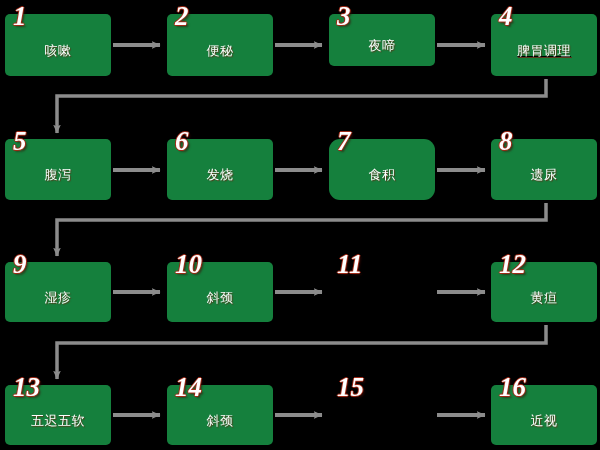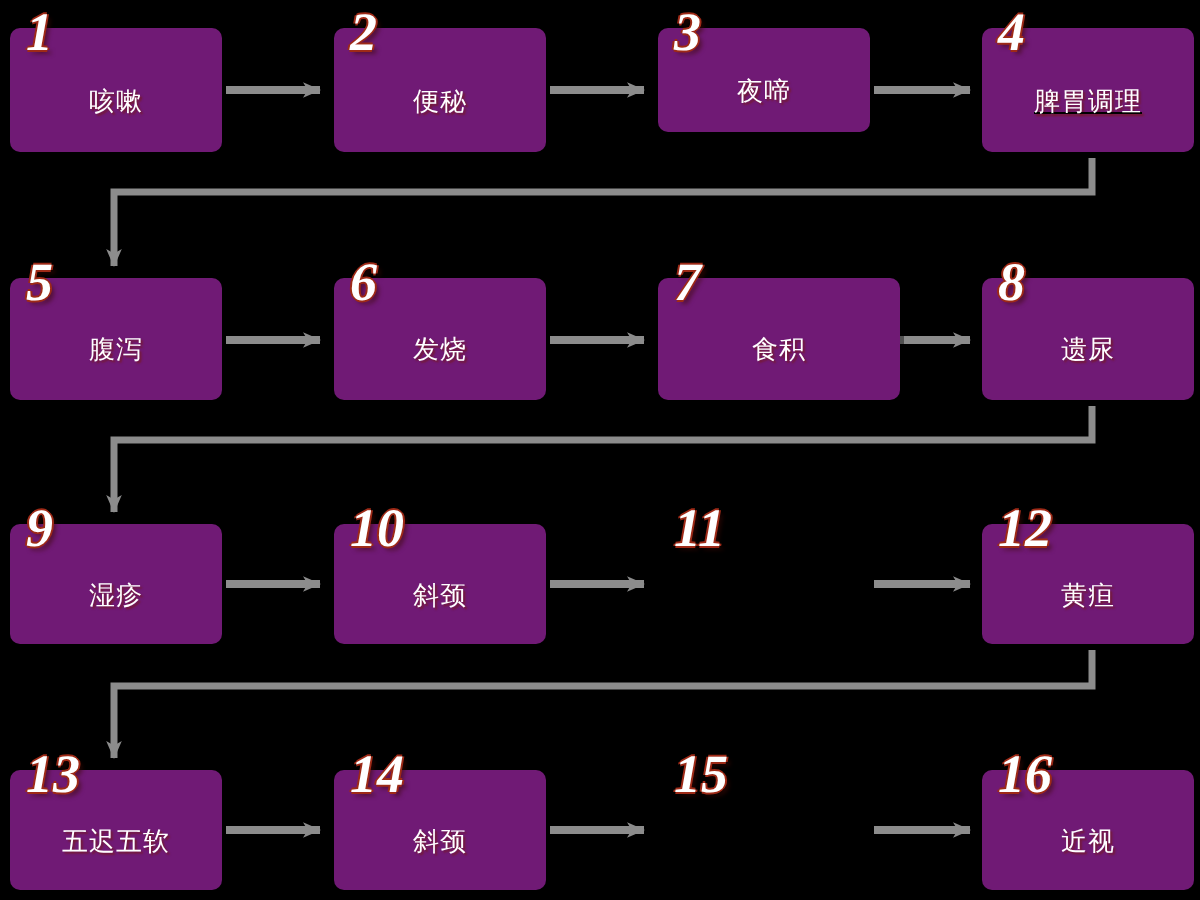--- a/index.html
+++ b/index.html
@@ -29,21 +29,21 @@
     width: 600px;
     height: 450px;
     z-index: 1;
   }
 
   
   .node {
     position: absolute;
     z-index: 2;
     border-radius: 5px;
-    background: #701a75;
+    background: #15803d;
     box-shadow: 2px 3px 0 rgba(0,0,0,0.42);
     display: flex;
     align-items: center;
     justify-content: center;
   }
 
   .node-label {
     color: #ffffff;
     font-size: 13px;
     line-height: 1;
@@ -138,21 +138,21 @@
   <div class="node" style="left:5px;  top:139px; width:106px; height:61px;">
     <span class="node-label">腹泻</span>
   </div>
   <span class="node-number" style="left:13px; top:128px;">5</span>
 
   <div class="node" style="left:167px; top:139px; width:106px; height:61px;">
     <span class="node-label">发烧</span>
   </div>
   <span class="node-number" style="left:175px; top:128px;">6</span>
 
-  <div class="node" style="left:329px; top:139px; width:121px; height:61px;">
+  <div class="node" style="left:329px; top:139px; width:106px; height:61px;border-radius:11px;">
     <span class="node-label">食积</span>
   </div>
   <span class="node-number" style="left:337px; top:128px;">7</span>
 
   <div class="node" style="left:491px; top:139px; width:106px; height:61px;">
     <span class="node-label">遗尿</span>
   </div>
   <span class="node-number" style="left:499px; top:128px;">8</span>
 
   <div class="node" style="left:5px;  top:262px; width:106px; height:60px;">

